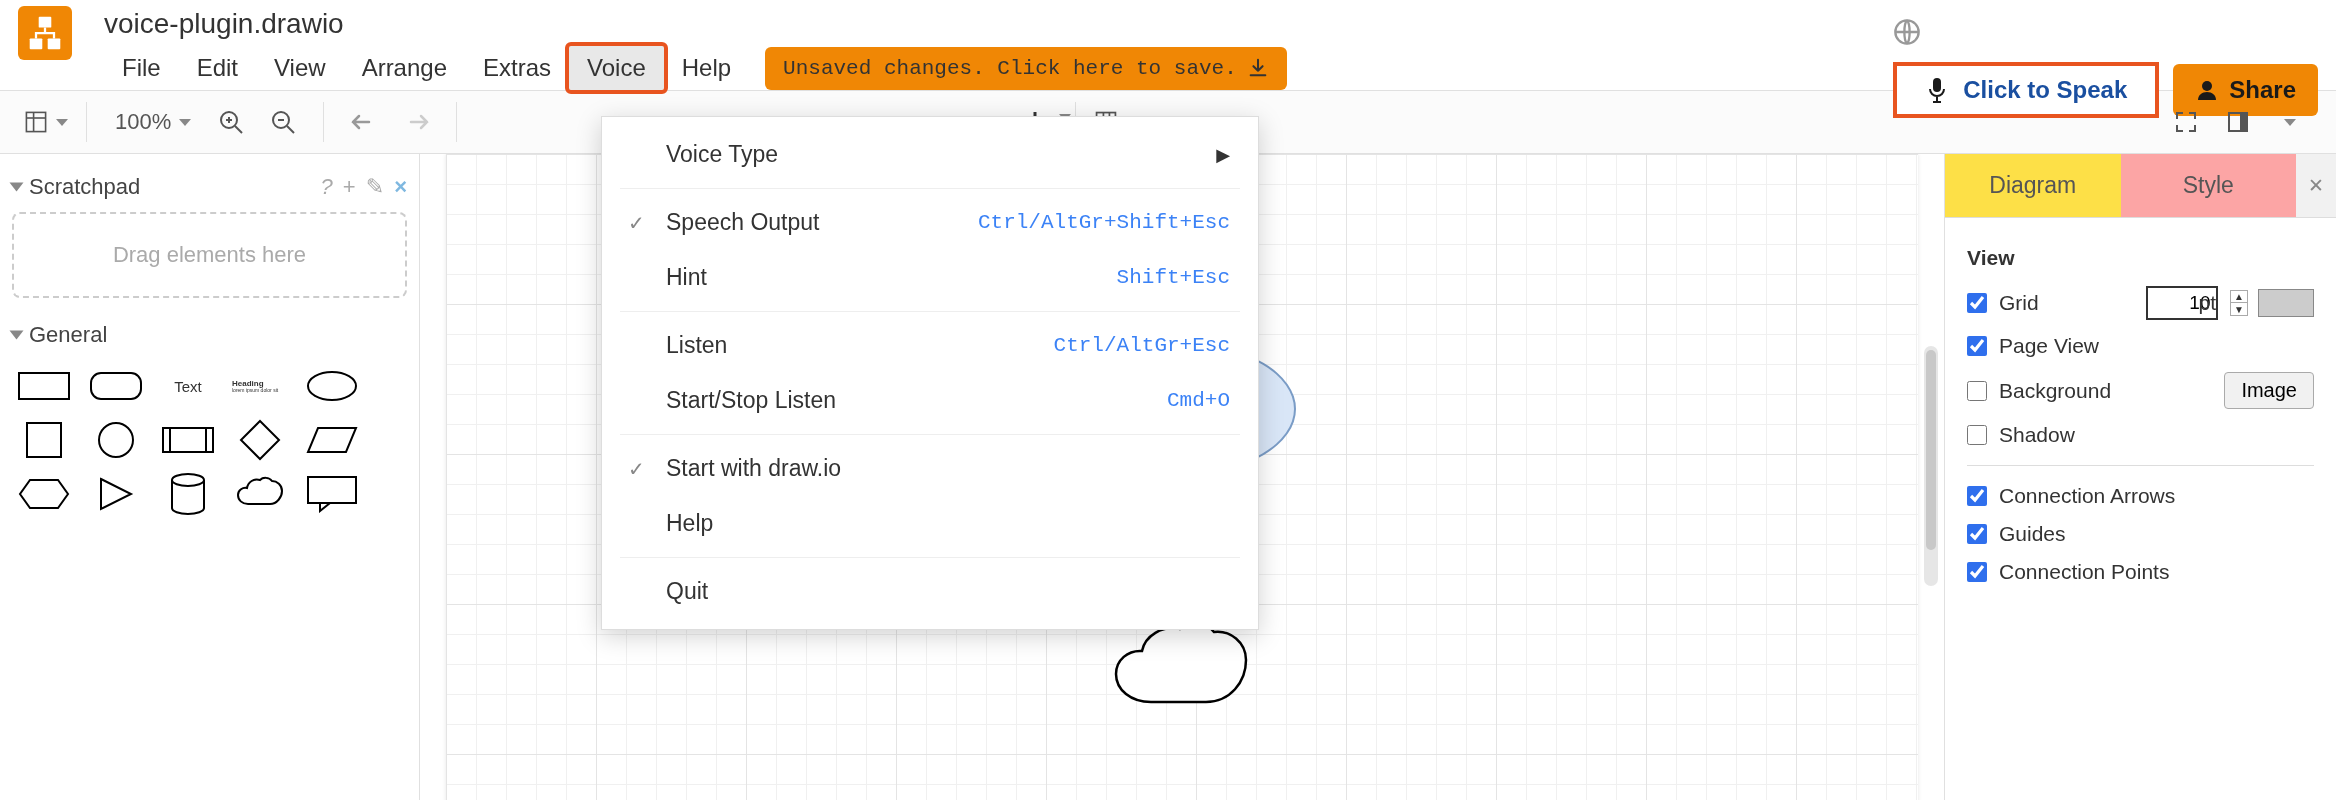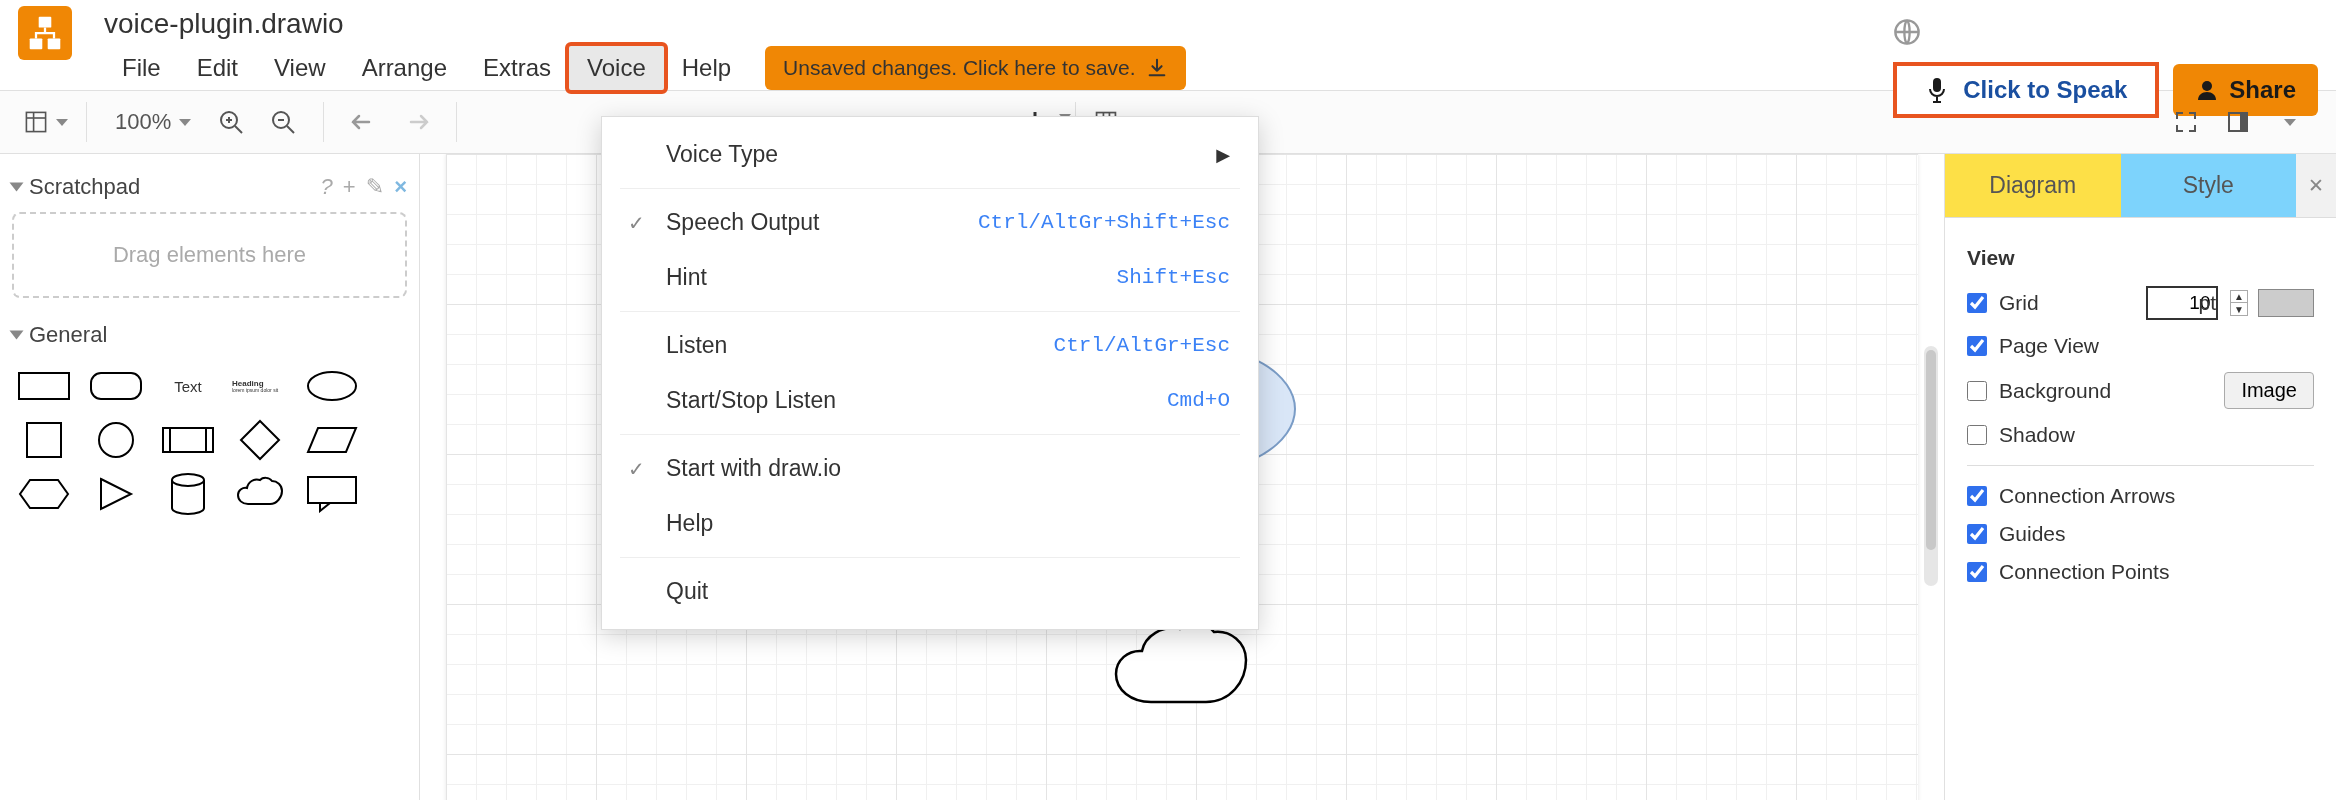--- a/index.html
+++ b/index.html
@@ -6,21 +6,21 @@
   body { font-family: -apple-system, BlinkMacSystemFont, "Segoe UI", Helvetica, Arial, sans-serif; font-size: 19px; color: #333; background: #fff; width: 2336px; height: 800px; overflow: hidden; position: relative; }
 
   .titlebar { display: flex; align-items: flex-start; padding: 6px 18px 0 18px; }
   .logo { width: 54px; height: 54px; background: #f08705; border-radius: 6px; display: flex; align-items: center; justify-content: center; margin-right: 32px; }
   .logo svg { width: 36px; height: 36px; }
   .title-menus { display: flex; flex-direction: column; }
   .doc-title { font-size: 28px; font-weight: 400; color: #333; padding: 2px 0 6px 0; }
   .menubar { display: flex; align-items: center; gap: 0; }
   .menu-item { font-size: 24px; padding: 8px 18px; cursor: pointer; border-radius: 2px; }
   .menu-item.active { background: #e8e8e8; outline: 4px solid #e8541f; }
-  .unsaved-pill { background: #f08705; color: #333; font-size: 21px; padding: 10px 18px; border-radius: 6px; margin-left: 16px; display: flex; align-items: center; gap: 10px; cursor: pointer; }
+  .unsaved-pill { background: #f08705; color: #333; font-size: 21px; padding: 10px 18px; border-radius: 6px; margin-left: 16px; display: flex; align-items: center; gap: 10px; cursor: pointer; font-family: Liberation Mono, monospace; }
 
   .title-right { position: absolute; right: 18px; top: 18px; display:flex; align-items:flex-start; gap:14px;}
   .globe-icon { width:28px;height:28px;color:#888; align-self:flex-start; margin-bottom:6px;}
   .title-right-row { display:flex; align-items:center; gap:14px;}
   .click-speak { border:4px solid #e8541f; background:#fff; padding:10px 28px; display:flex; align-items:center; gap:14px; font-size:24px; font-weight:700; color:#1a4fa0; cursor:pointer;}
   .share-btn { background:#f08705; color:#1a1a1a; font-size:24px; font-weight:600; padding:12px 22px; border-radius:6px; display:flex; align-items:center; gap:10px; cursor:pointer;}
 
   .toolbar { border-top:1px solid #e0e0e0; border-bottom:1px solid #e0e0e0; background:#fbfbfb; height:64px; display:flex; align-items:center; padding:0 24px; gap:8px;}
   .tb-btn { width:44px;height:44px; display:flex;align-items:center;justify-content:center; color:#555; cursor:pointer; position:relative;}
   .tb-sep { width:1px;height:40px;background:#e0e0e0; margin:0 10px;}
@@ -52,21 +52,21 @@
   .vm-item { display:flex; align-items:center; padding:14px 28px 14px 64px; font-size:23px; cursor:pointer; position:relative;}
   .vm-check{position:absolute;left:26px;color:#888;font-size:20px;}
   .vm-short{margin-left:auto;color:#3b82f6;font-size:21px;font-family:Liberation Mono, monospace;}
   .vm-sub{margin-left:auto;color:#333;font-size:18px;}
   .vm-sep{height:1px;background:#eee;margin:6px 18px;}
 
   .right-panel { width:392px; border-left:1px solid #e0e0e0; background:#fff; display:flex; flex-direction:column;}
   .rp-tabs { display:flex; border-bottom:1px solid #ddd;}
   .rp-tab { flex:1; text-align:center; padding:18px 0; font-size:23px; color:#555;}
   .rp-tab.active{background:#fde047;font-weight:500;}
-  .rp-tab.inactive{background:#7dd3fc;}
+  .rp-tab.inactive{background:#fca5a5;}
   .rp-close{width:40px;display:flex;align-items:center;justify-content:center;color:#888;background:#f1f1f1;cursor:pointer;}
   .rp-body{padding:18px 22px;font-size:21px;color:#333;}
   .rp-section-title{font-weight:700;margin:10px 0 16px 0;}
   .rp-row{display:flex;align-items:center;gap:12px;margin:14px 0;}
   .rp-row input[type=checkbox]{width:20px;height:20px;accent-color:#2f6fed;}
   .pt-input{width:72px;border:2px solid #333;text-align:right;padding:4px 6px;font-size:19px;margin-left:auto;}
   .stepper{display:flex;flex-direction:column;border:1px solid #aaa;margin-left:4px;}
   .stepper div{width:16px;height:12px;display:flex;align-items:center;justify-content:center;font-size:10px;border-bottom:1px solid #aaa;}
   .color-swatch{width:56px;height:28px;border:1px solid #888;background:#ccc;margin-left:6px;}
   .img-btn{border:1px solid #aaa;background:#f1f1f1;padding:6px 16px;font-size:20px;border-radius:4px;margin-left:auto;cursor:pointer;}

